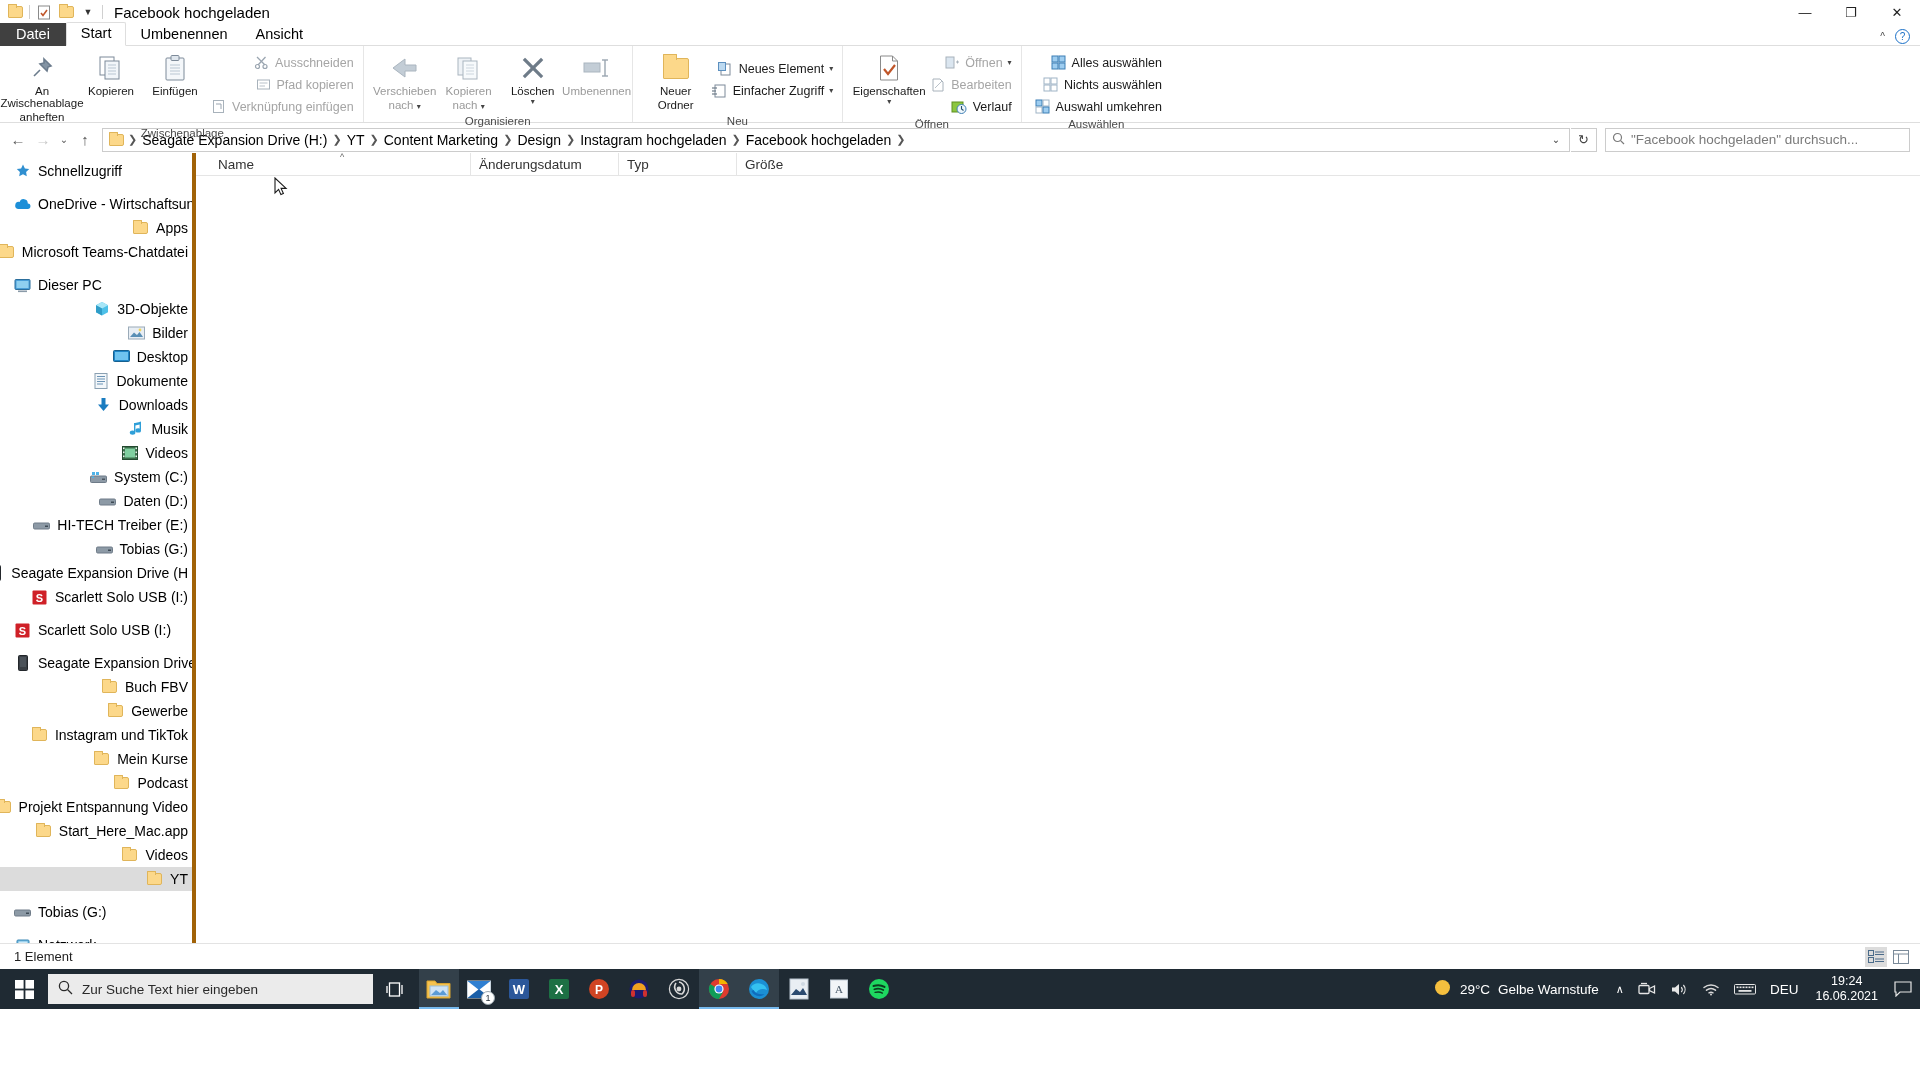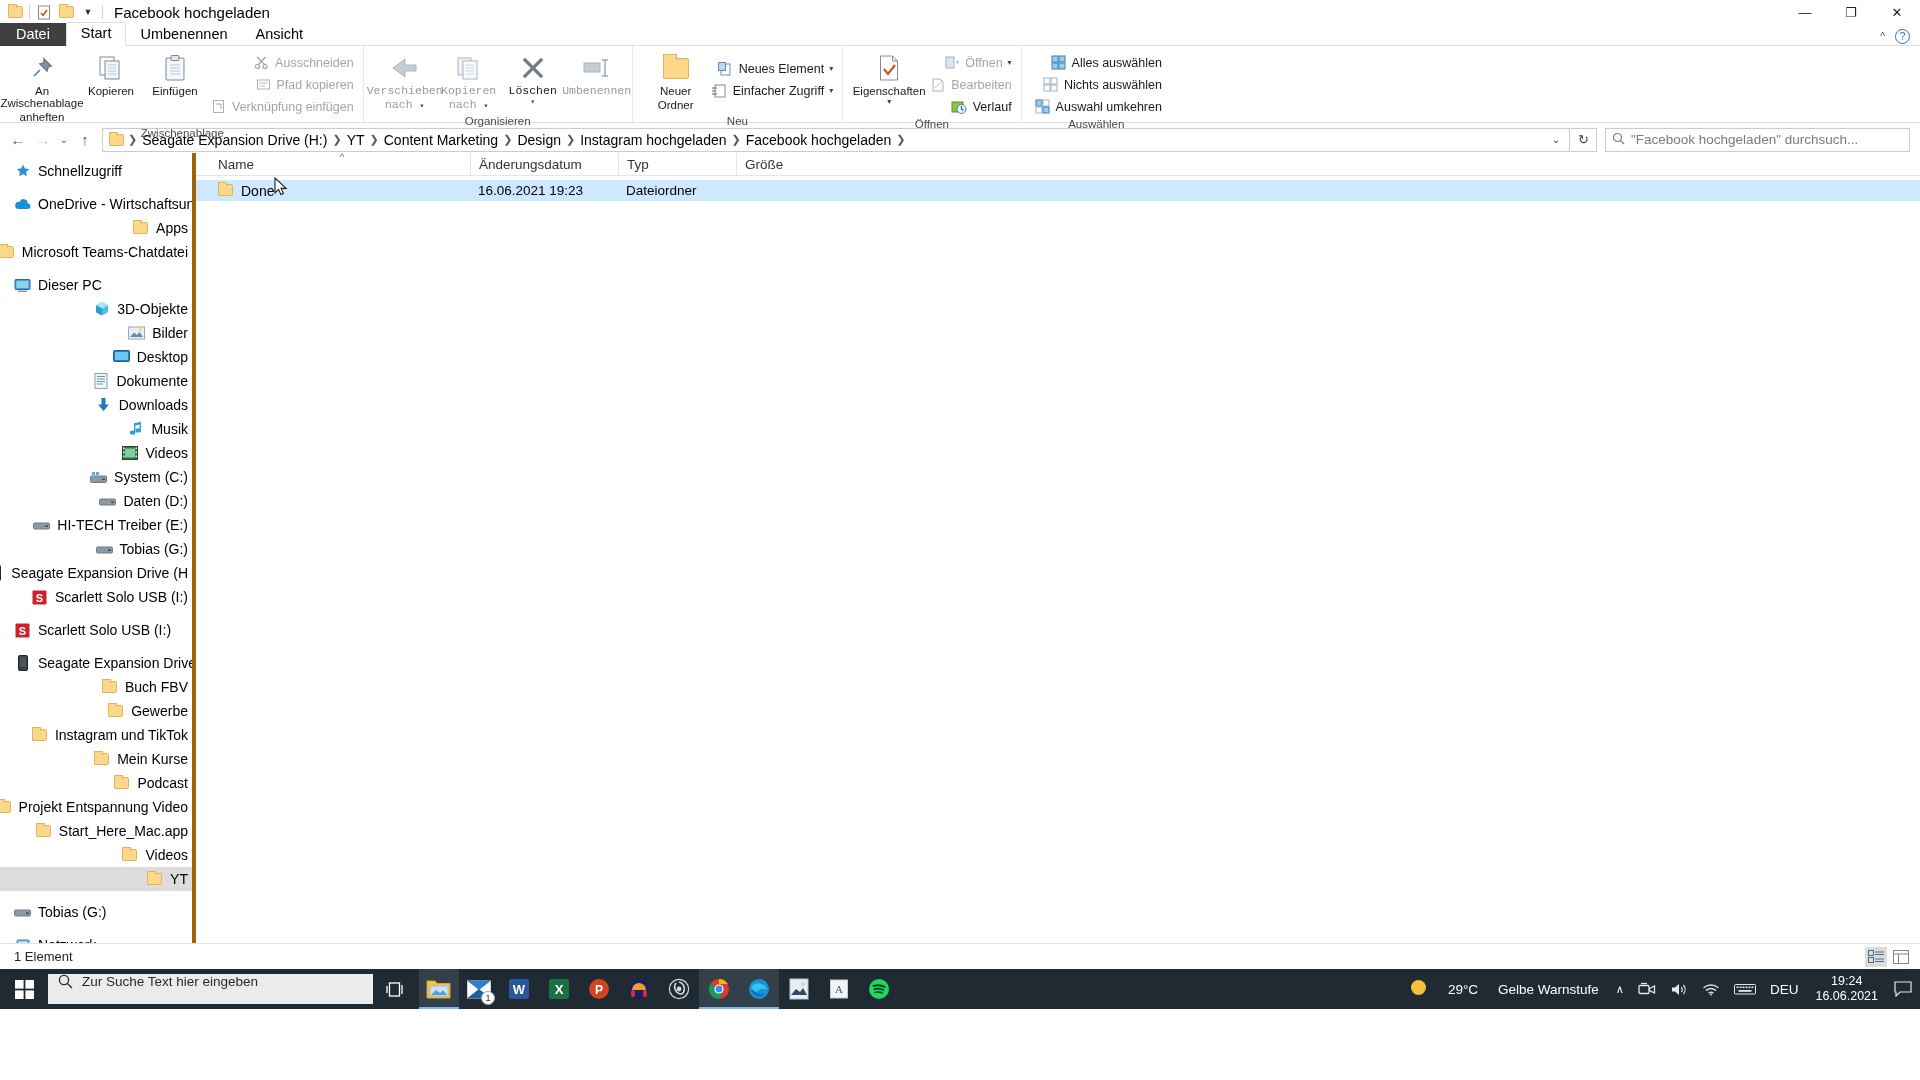--- a/index.html
+++ b/index.html
@@ -139,30 +139,30 @@
   .viewbtns { margin-left:auto; display:flex; gap:3px; align-items:center; }
   .vbtn { width:22px;height:20px;display:flex;align-items:center;justify-content:center; }
   .vbtn.on { background:#dcdcdc; }
 
   
   .taskbar {
     height:40px; background:#1f2a33; display:flex; align-items:center; color:#fff; font-size:13.5px;
   }
   .startbtn { width:48px;height:40px;display:flex;align-items:center;justify-content:center; }
   .tsearch {
-    width:325px; height:30px; background:#ebebeb; display:flex; align-items:flex-start; gap:9px;
+    width:325px; height:30px; background:#ebebeb; display:flex; align-items:center; gap:9px;
     padding:0 10px; color:#2a2a2a; font-size:13.5px; margin-left:0px;
   }
   .taskview { width:46px;height:40px;display:flex;align-items:center;justify-content:center; }
   .tapps { display:flex; align-items:center; height:40px; }
   .tapp { width:40px;height:40px;display:flex;align-items:center;justify-content:center; position:relative; }
   .tapp.active { background:#33404a; box-shadow: inset 0 -2px 0 0 #76b9ed; }
   .tray { margin-left:auto; display:flex; align-items:center; gap:0px; padding-right:2px; height:40px; }
   .trayitem { padding:0 7px; height:40px; display:flex; align-items:center; justify-content:center; }
-  .weather { display:flex; align-items:center; gap:20px; padding:0 10px 0 4px; height:40px; }
+  .weather { display:flex; align-items:center; gap:8px; padding:0 10px 0 4px; height:40px; }
   .clock { display:flex; flex-direction:column; align-items:center; justify-content:center; height:40px; padding:0 10px; font-size:12.5px; line-height:15px; }
   .notifbtn { width:30px;height:40px;display:flex;align-items:center;justify-content:center; }
   .badge {
     position:absolute; right:4px; bottom:4px; width:14px;height:14px;border-radius:50%;
     background:#fff; color:#1f2a33; font-size:9px; display:flex;align-items:center;justify-content:center;
     border:1px solid #9aa6ae;
   }
 </style>
 </head>
 <body>
@@ -286,21 +286,21 @@
               </svg>
           </span>
           <span>Verknüpfung einfügen</span>
         </div>
       </div>
     </div>
     <div class="rgroup-label">Zwischenablage</div>
   </div>
 
   <div class="rgroup">
-    <div class="rgroup-body" style="padding-left:6px;font-family:Liberation Mono, monospace;">
+    <div class="rgroup-body" style="padding-left:6px;">
       <div class="bigbtn">
         <div class="ic">
           <svg width="30" height="26" viewBox="0 0 30 26">
               <path d="M15 4v6h11v6H15v6L3 13z" fill="#c3cdd6" stroke="#aab5bf"></path>
             </svg>
         </div>
         <span class="cap" style="color:#9a9a9a;">Verschieben</span>
         <span class="cap" style="color:#9a9a9a;"><span>nach</span> <span class="caret-d">▾</span></span>
       </div>
       <div class="bigbtn">
@@ -810,29 +810,20 @@
     <div class="colhdr">
       <div class="col c-name">
         <span class="sortmark">^</span>
         <span>Name</span>
       </div>
       <div class="col c-date">Änderungsdatum</div>
       <div class="col c-type">Typ</div>
       <div class="col c-size">Größe</div>
     </div>
     <div class="filelist" style="position:relative;">
-      <div class="filerow sel">
-        <div class="fr-name">
-          <span><span class="folder"></span></span>
-          <span>Done</span>
-        </div>
-        <div class="fr-date">16.06.2021 19:23</div>
-        <div class="fr-type">Dateiordner</div>
-        <div class="fr-size"></div>
-      </div>
       <svg class="cursor-arrow" width="14" height="20" viewBox="0 0 14 20" style="left:78px; top:1px;">
         <path d="M1 1l0 15 3.6-3.6 2.3 5.2 2.5-1.1-2.3-5.1 5.0 0z" fill="#fff" stroke="#1a1a1a" stroke-width="1.1"></path>
       </svg>
     </div>
   </div>
 </div>
 
 <div class="statusbar">
   <span>1 Element</span>
   <div class="viewbtns">

